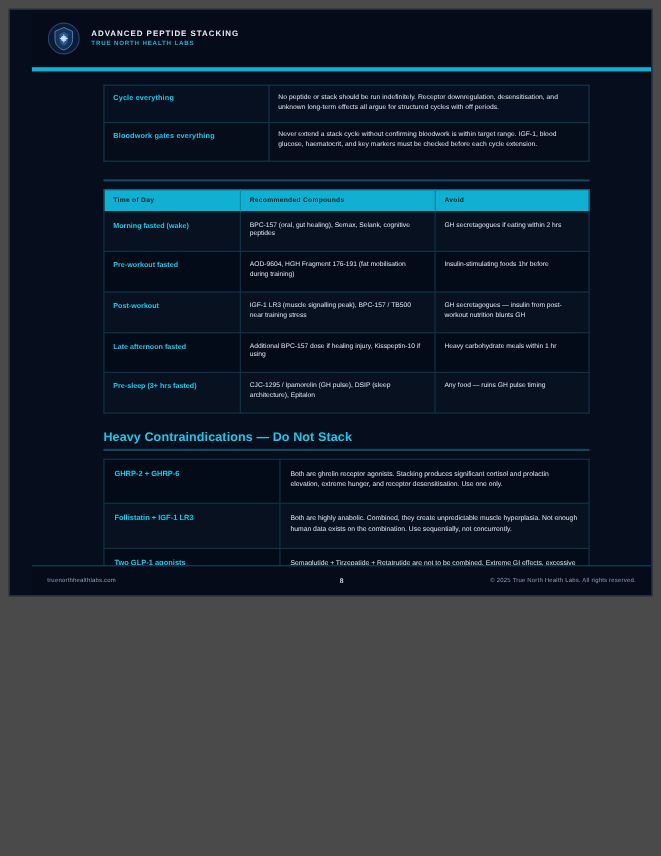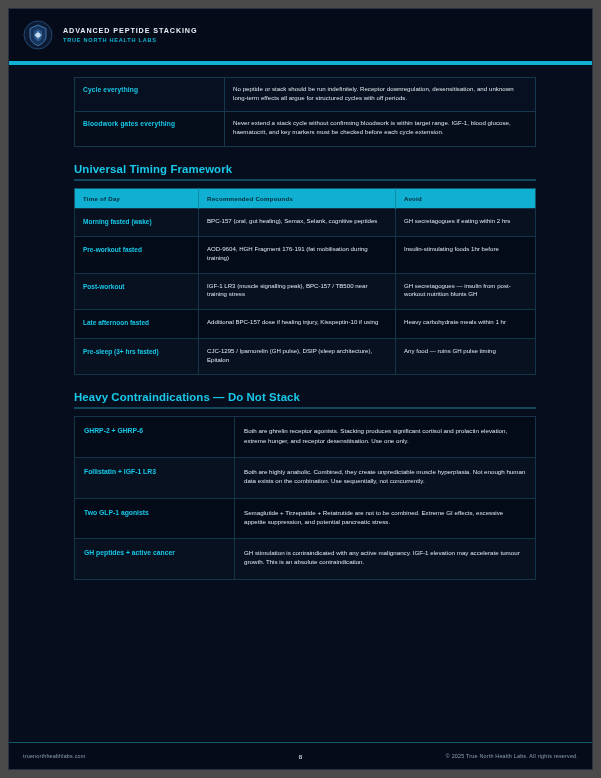--- a/index.html
+++ b/index.html
@@ -6,26 +6,27 @@
   html, body {
     width: 601px;
     height: 778px;
     background: #4a4a4a;
     font-family: "Liberation Sans", sans-serif;
     overflow: hidden;
   }
   .page {
     position: absolute;
     left: 8px; top: 8px;
-    width: 585px; height: 762px;
+    width: 585px; height: 534px;
     background: #060d1c;
     border: 1px solid #2b3140;
     display: flex;
     flex-direction: column;
     overflow: hidden;
+    padding-left: 20px;
   }
 
   
   .header {
     height: 52px;
     background: #050b18;
     display: flex;
     align-items: center;
     padding: 0 0 0 14px;
     flex: 0 0 auto;
@@ -221,21 +222,20 @@
           <td class="k">Cycle everything</td>
           <td class="v">No peptide or stack should be run indefinitely. Receptor downregulation, desensitisation, and unknown long-term effects all argue for structured cycles with off periods.</td>
         </tr>
         <tr>
           <td class="k">Bloodwork gates everything</td>
           <td class="v">Never extend a stack cycle without confirming bloodwork is within target range. IGF-1, blood glucose, haematocrit, and key markers must be checked before each cycle extension.</td>
         </tr>
       </tbody>
     </table>
 
-    <div class="section-head">Universal Timing Framework</div>
     <div class="section-rule"></div>
 
     <table class="timing">
       <thead>
         <tr>
           <th class="col-time">Time of Day</th>
           <th class="col-comp">Recommended Compounds</th>
           <th class="col-avoid">Avoid</th>
         </tr>
       </thead>

